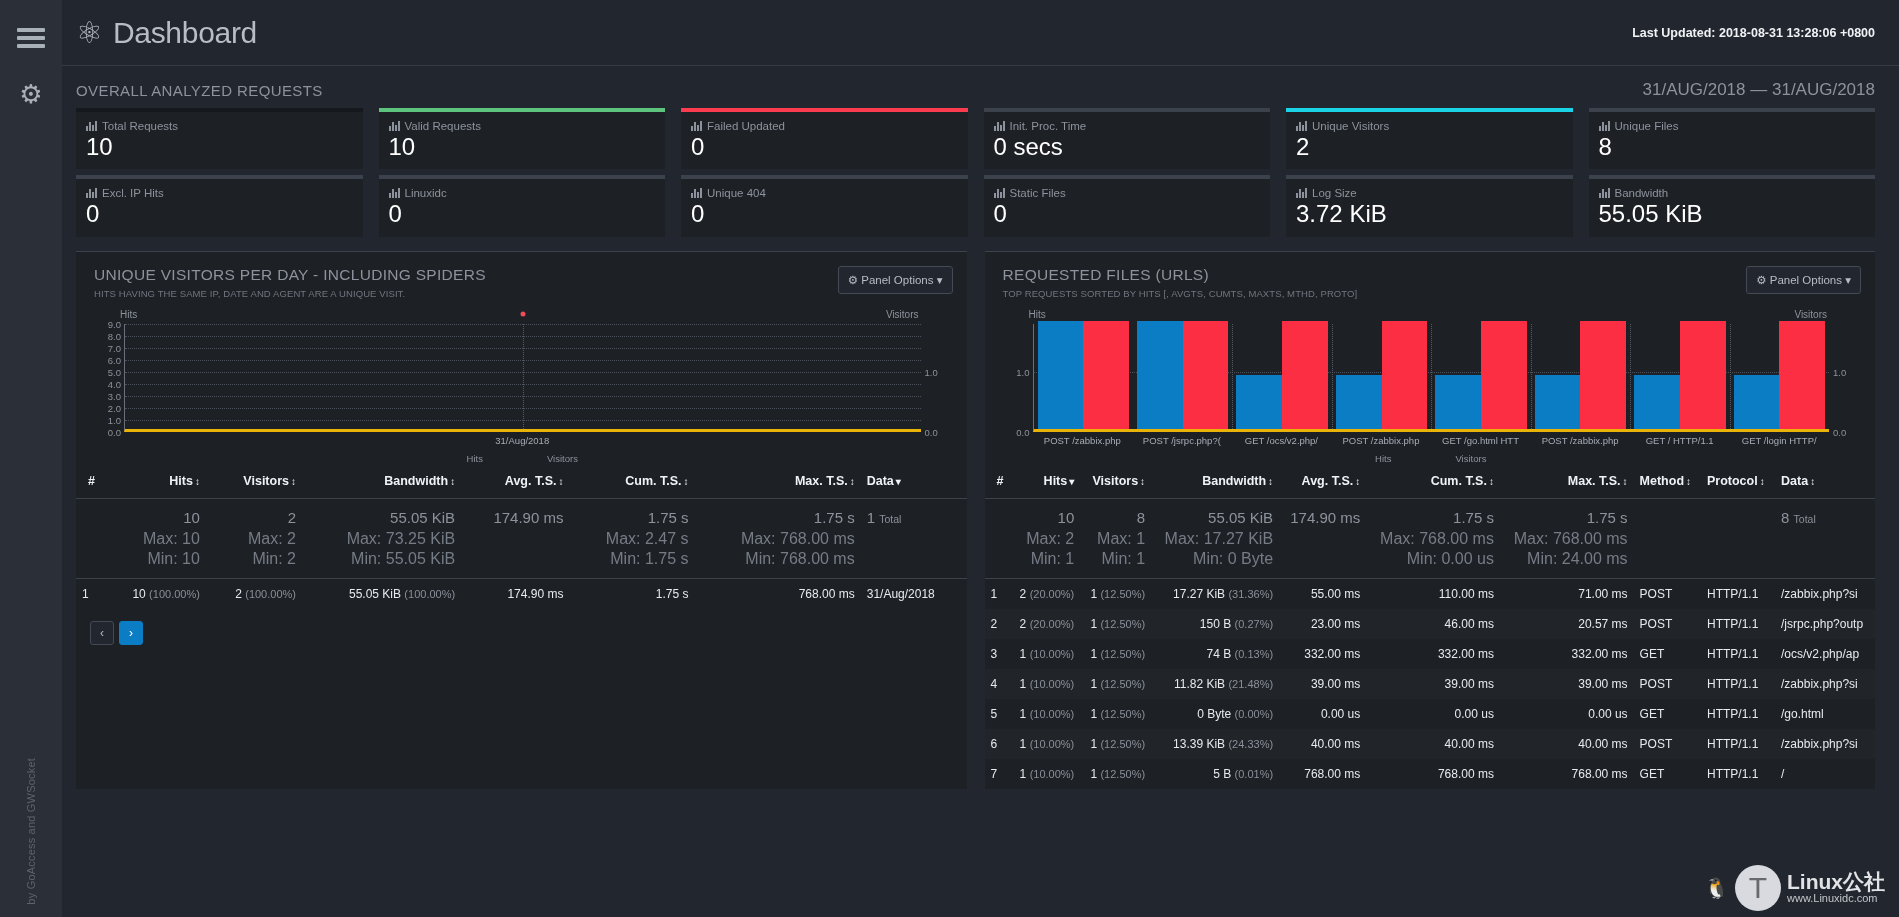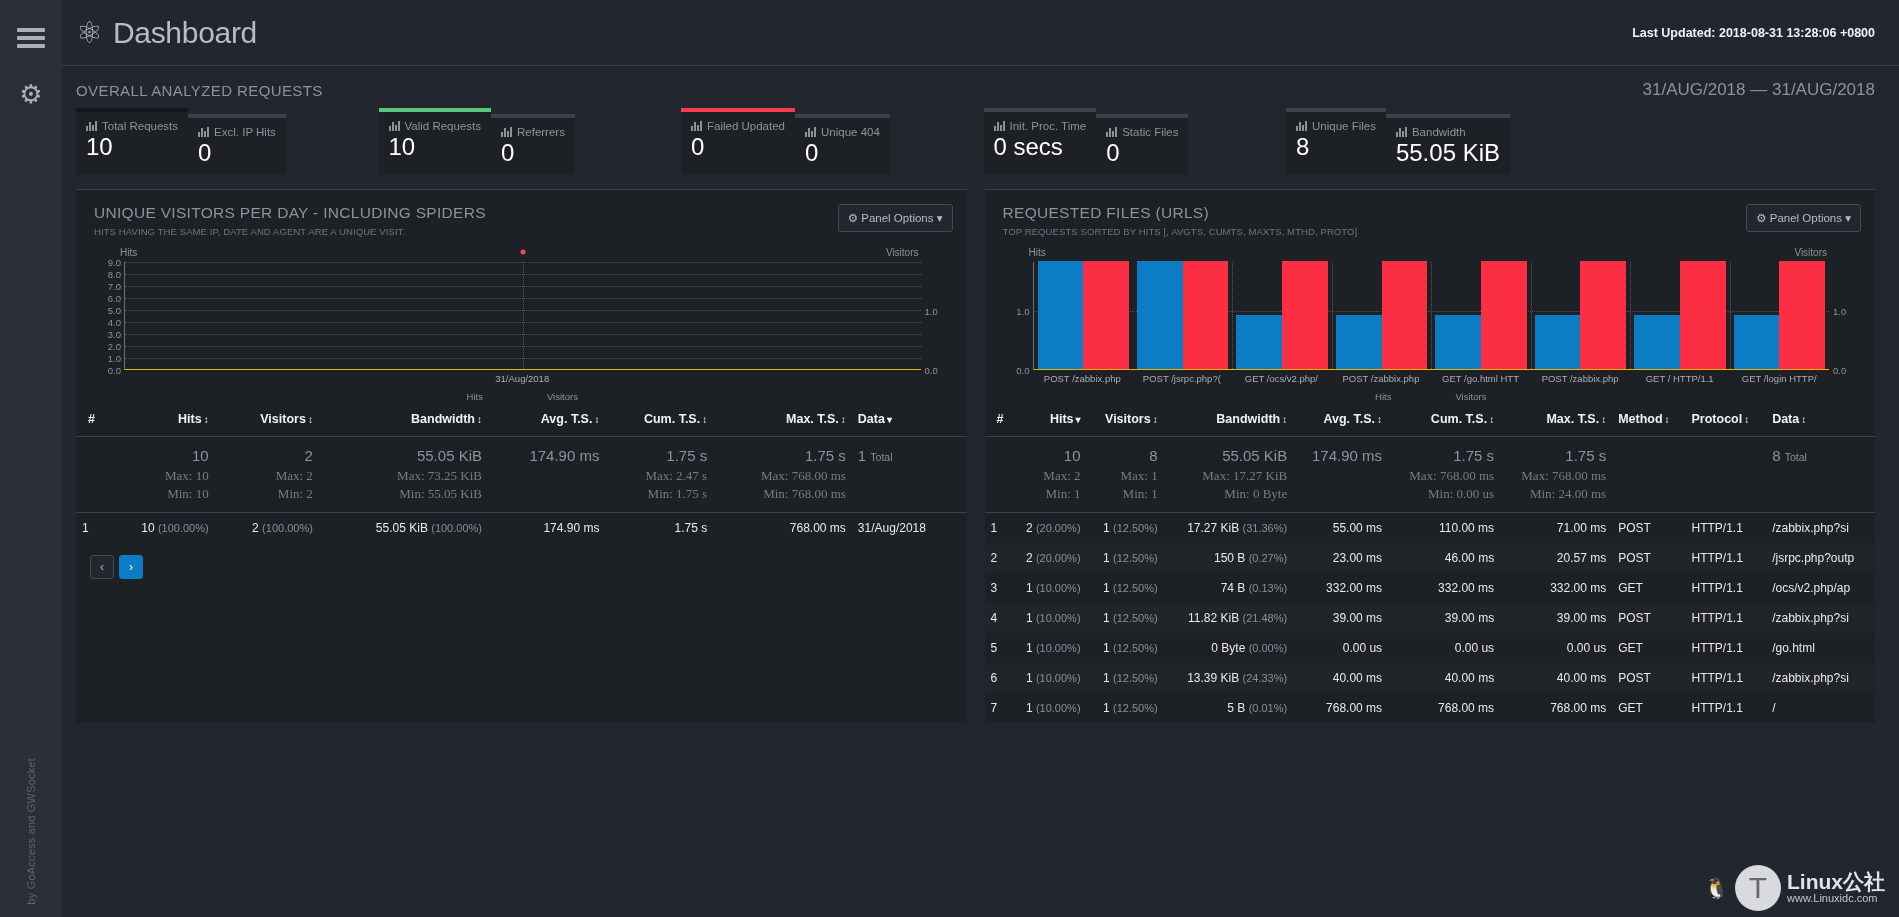--- a/index.html
+++ b/index.html
@@ -56,21 +56,21 @@
     padding: 14px 24px 8px 14px;
   }
   .section-title { font-size: 15px; color: #8d939c; letter-spacing: .4px; }
   .section-range { font-size: 17px; color: #8d939c; }
 
   
   .cards {
     display: grid; grid-template-columns: repeat(6, 1fr);
     gap: 0 16px; padding: 0 24px 0 14px;
   }
-  .card-col { display: flex; }
+  .card-col { display: flex; flex-direction: column; }
   .card {
     background: #1d2025; padding: 8px 10px 9px 10px;
     position: relative;
   }
   .card.top { border-top: 4px solid #22262e; }
   .card.sub { border-top: 4px solid #3c424c; margin-top: 6px; }
   .card-label {
     font-size: 11.5px; color: #8d939c;
     display: flex; align-items: center; gap: 5px; white-space: nowrap;
   }
@@ -107,21 +107,21 @@
     font-size: 11.5px; padding: 6px 9px; border-radius: 3px;
     white-space: nowrap; cursor: pointer;
   }
 
   
   .chart-wrap { padding: 10px 16px 0 18px; position: relative; }
   .chart-axis-name { font-size: 10px; color: #8d939c; }
   .axis-row { display: flex; justify-content: space-between; padding: 0 32px 0 26px; }
   .plot {
     position: relative; height: 108px; margin: 4px 30px 0 30px;
-    border-left: 1px solid #6a707a; border-bottom: 1px solid #eab308;
+    border-left: 1px solid #6a707a; border-bottom: 3px solid #eab308;
   }
   .ytick {
     position: absolute; left: -28px; font-size: 9.5px; color: #8d939c;
     transform: translateY(-50%); width: 24px; text-align: right;
   }
   .ytick-r {
     position: absolute; right: -26px; font-size: 9.5px; color: #8d939c;
     transform: translateY(-50%); width: 22px; text-align: left;
   }
   .gridline {
@@ -157,21 +157,21 @@
   thead th.num { text-align: right; }
   thead th.idx { text-align: left; width: 24px; padding-left: 12px; }
   thead th.lft { text-align: left; }
   .sortico { color: #f0f2f5; font-size: 10px; margin-left: 2px; }
   tbody td {
     font-size: 12px; padding: 3px 6px; white-space: nowrap;
   }
   tbody td.num { text-align: right; }
   tbody td.idx { text-align: left; color: #8d939c; padding-left: 12px; }
   tr.summary td { color: #8d939c; font-size: 15px; padding-top: 10px; }
-  tr.summary-sub td { color: #767c86; font-size: 13px; padding: 1px 6px; font-family: Liberation Serif, serif; }
+  tr.summary-sub td { color: #767c86; font-size: 16px; padding: 1px 6px; }
   tr.summary-sub.last td { padding-bottom: 10px; border-bottom: 1px solid #3c424c; }
   tbody tr.data td { color: #e8eaee; font-size: 12px; padding: 8px 6px; }
   tbody tr.data.alt td { background: #212429; }
   .pct { color: #8a9099; font-size: 11px; }
   .total-lbl { color: #8a9099; font-size: 10.5px; margin-top: 29px; }
 
   .pager { padding: 12px 0 14px 14px; display: flex; gap: 5px; }
   .pg {
     width: 24px; height: 24px; border: 1px solid #434a55; background: #22262e;
     color: #b8bcc4; font-size: 12px; display: flex; align-items: center;
@@ -269,21 +269,21 @@
     <div class="card-value">10</div>
   </div>
   <div class="card sub">
     <div class="card-label">
             <span class="bar-icon">
               <i></i>
               <i></i>
               <i></i>
               <i></i>
             </span>
-            <span>Referrers</span>
+            <span>Linuxidc</span>
           </div>
     <div class="card-value">0</div>
   </div>
  </div>
  <div class="card-col">
   <div class="card top" style="border-top-color:#fb3b4e">
     <div class="card-label">
             <span class="bar-icon">
               <i></i>
               <i></i>
@@ -324,20 +324,46 @@
     <div class="card-label">
             <span class="bar-icon">
               <i></i>
               <i></i>
               <i></i>
               <i></i>
             </span>
             <span>Static Files</span>
           </div>
     <div class="card-value">0</div>
+  </div>
+ </div>
+ <div class="card-col">
+  <div class="card top" style="border-top-color:#1ad4e6">
+    <div class="card-label">
+            <span class="bar-icon">
+              <i></i>
+              <i></i>
+              <i></i>
+              <i></i>
+            </span>
+            <span>Unique Visitors</span>
+          </div>
+    <div class="card-value">2</div>
+  </div>
+  <div class="card sub">
+    <div class="card-label">
+            <span class="bar-icon">
+              <i></i>
+              <i></i>
+              <i></i>
+              <i></i>
+            </span>
+            <span>Log Size</span>
+          </div>
+    <div class="card-value">3.72 KiB</div>
   </div>
  </div>
  <div class="card-col">
   <div class="card top" style="border-top-color:#3c424c">
     <div class="card-label">
             <span class="bar-icon">
               <i></i>
               <i></i>
               <i></i>
               <i></i>

